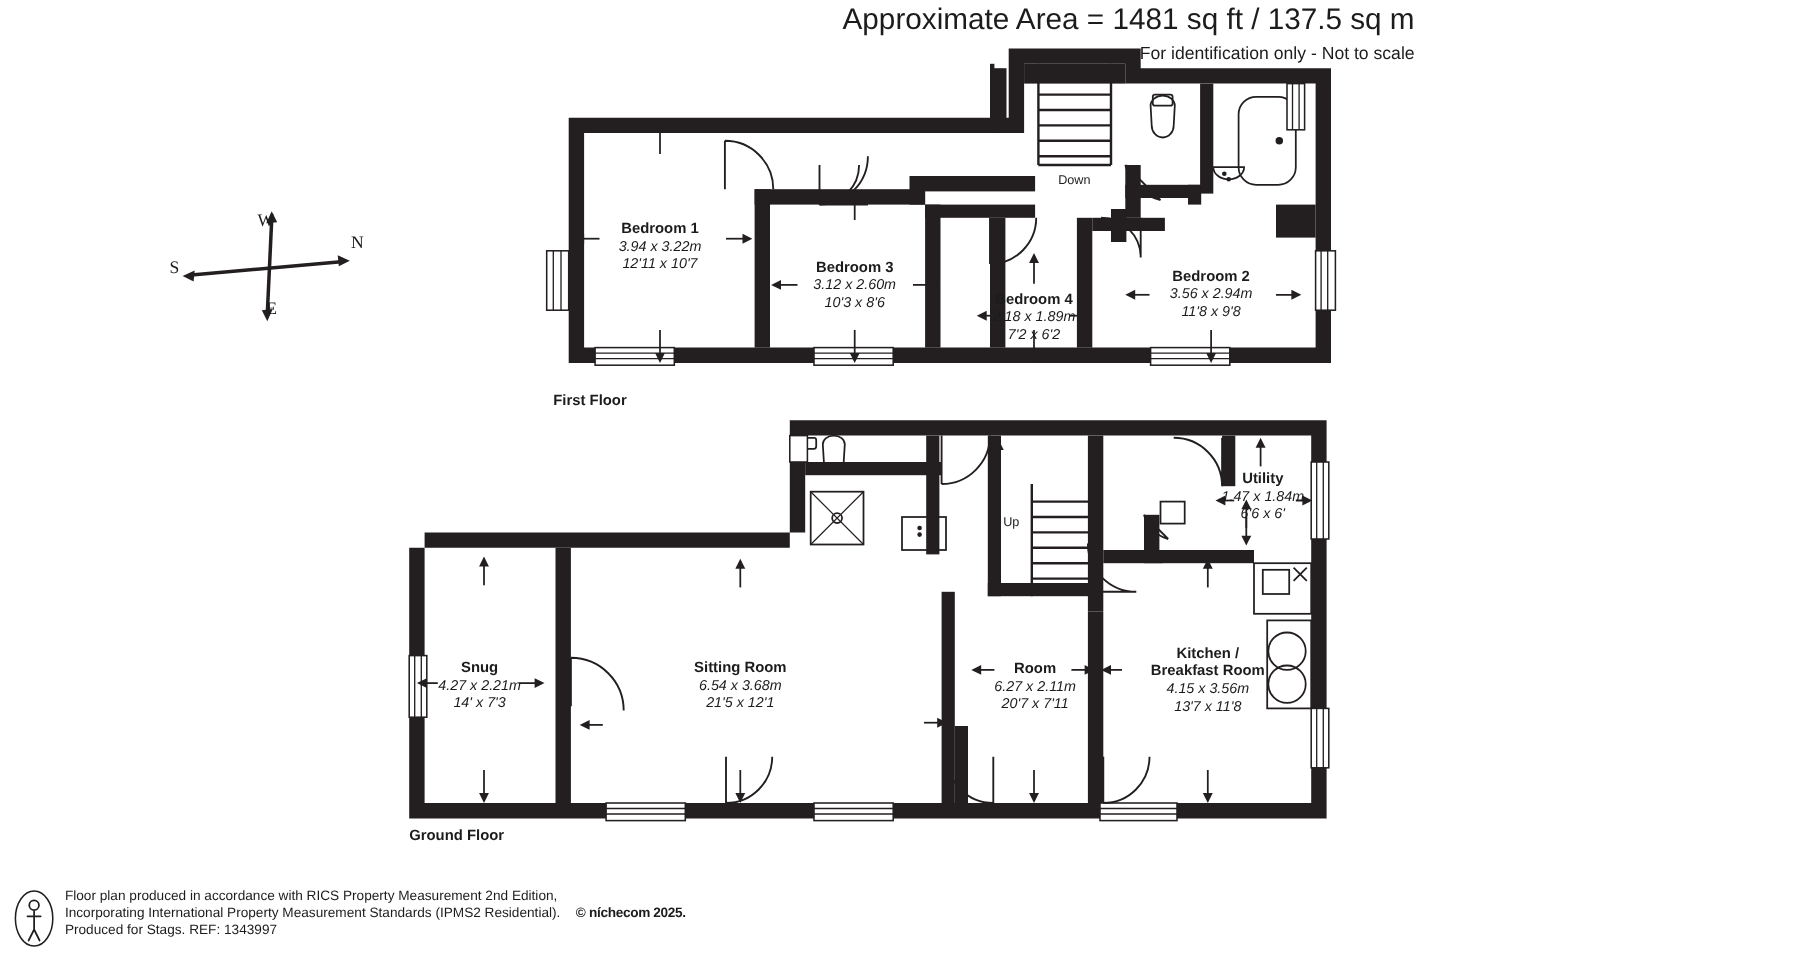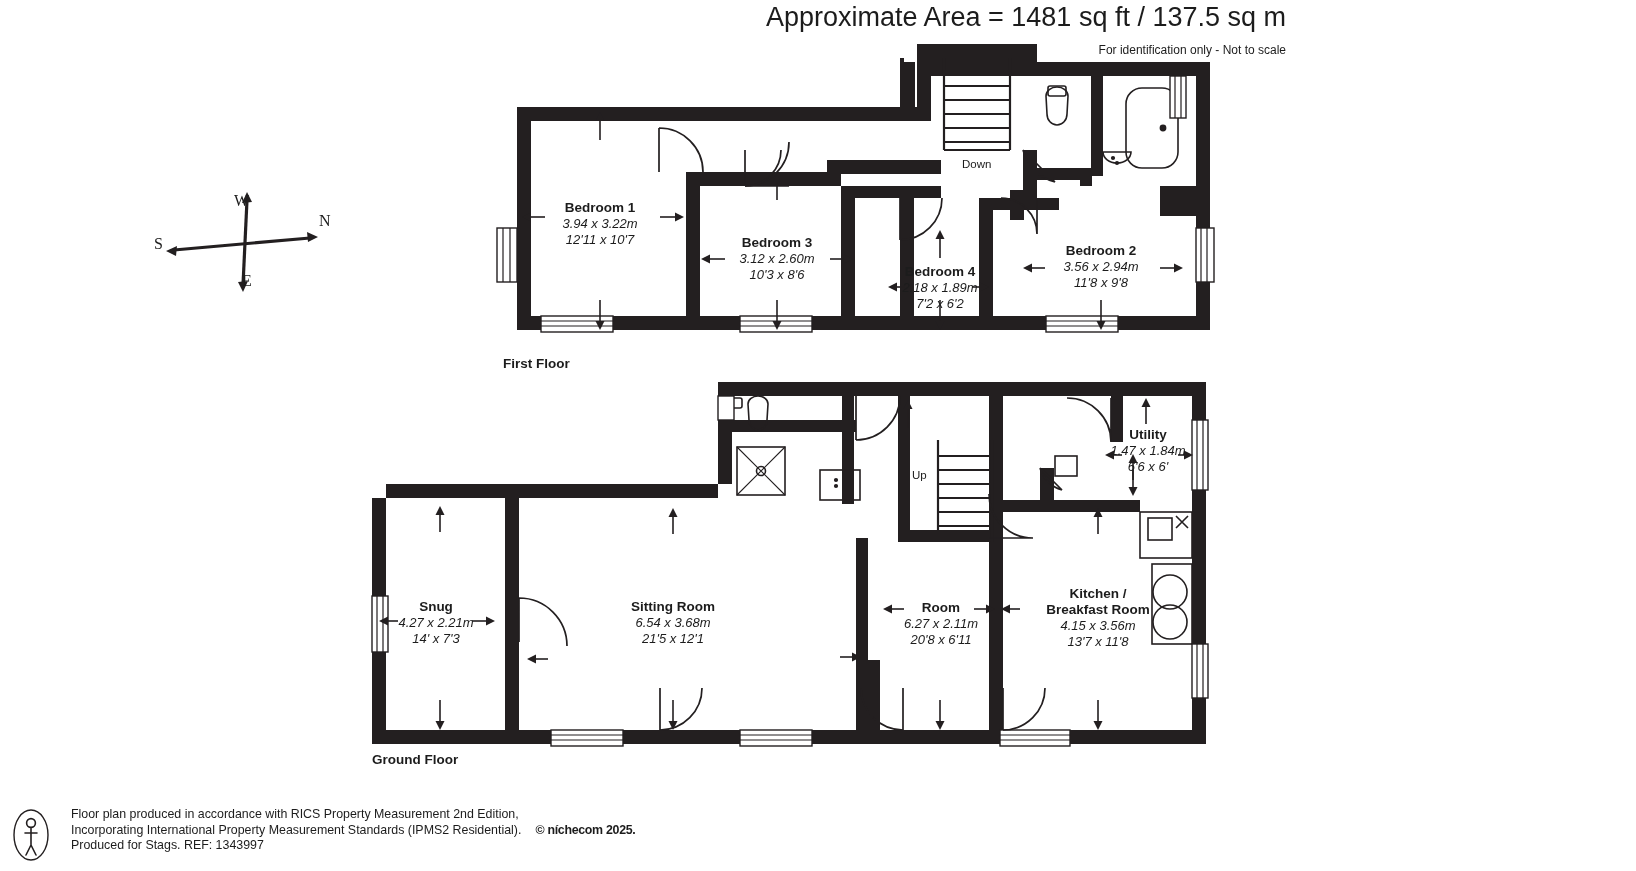--- a/index.html
+++ b/index.html
@@ -22,21 +22,21 @@
     text-align: right;
   }
   #area-title {
     font-size: 27px;
     color: #1c1c1c;
     letter-spacing: 0px;
     line-height: 34px;
     white-space: nowrap;
   }
   #area-subtitle {
-    font-size: 12px;
+    font-size: 16px;
     color: #1c1c1c;
     line-height: 22px;
     margin-top: 5px;
     white-space: nowrap;
   }
   
   #plan-svg {
     position: absolute;
     left: 0; top: 0;
     width: 1636px; height: 871px;
@@ -87,21 +87,20 @@
     left: 12px; bottom: 10px;
     display: flex;
     align-items: flex-start;
     gap: 9px;
   }
   #footer-icon { flex: 0 0 auto; margin-top: 2px; }
   #footer-text {
     font-size: 12.4px;
     line-height: 15.6px;
     color: #1c1c1c;
-    margin-left: 12px;
   }
   #footer-text .fline { white-space: nowrap; }
   .credit { margin-left: 14px; }
   .credit-brand { font-weight: 600; letter-spacing: -0.3px; }
 </style>
 </head>
 <body>
 
 <div id="page">
 
@@ -430,21 +429,21 @@
 
   <div class="room-label" style="left:673px; top:599px;">
     <div class="room-name">Sitting Room</div>
     <div class="room-dim">6.54 x 3.68m</div>
     <div class="room-dim">21'5 x 12'1</div>
   </div>
 
   <div class="room-label" style="left:941px; top:600px;">
     <div class="room-name">Room</div>
     <div class="room-dim">6.27 x 2.11m</div>
-    <div class="room-dim">20'8 x 6'11</div>
+    <div class="room-dim">20'7 x 7'11</div>
   </div>
 
   <div class="room-label" style="left:1098px; top:586px;">
     <div class="room-name">Kitchen /</div>
     <div class="room-name">Breakfast Room</div>
     <div class="room-dim">4.15 x 3.56m</div>
     <div class="room-dim">13'7 x 11'8</div>
   </div>
 
   <div class="room-label" style="left:1148px; top:427px;">

